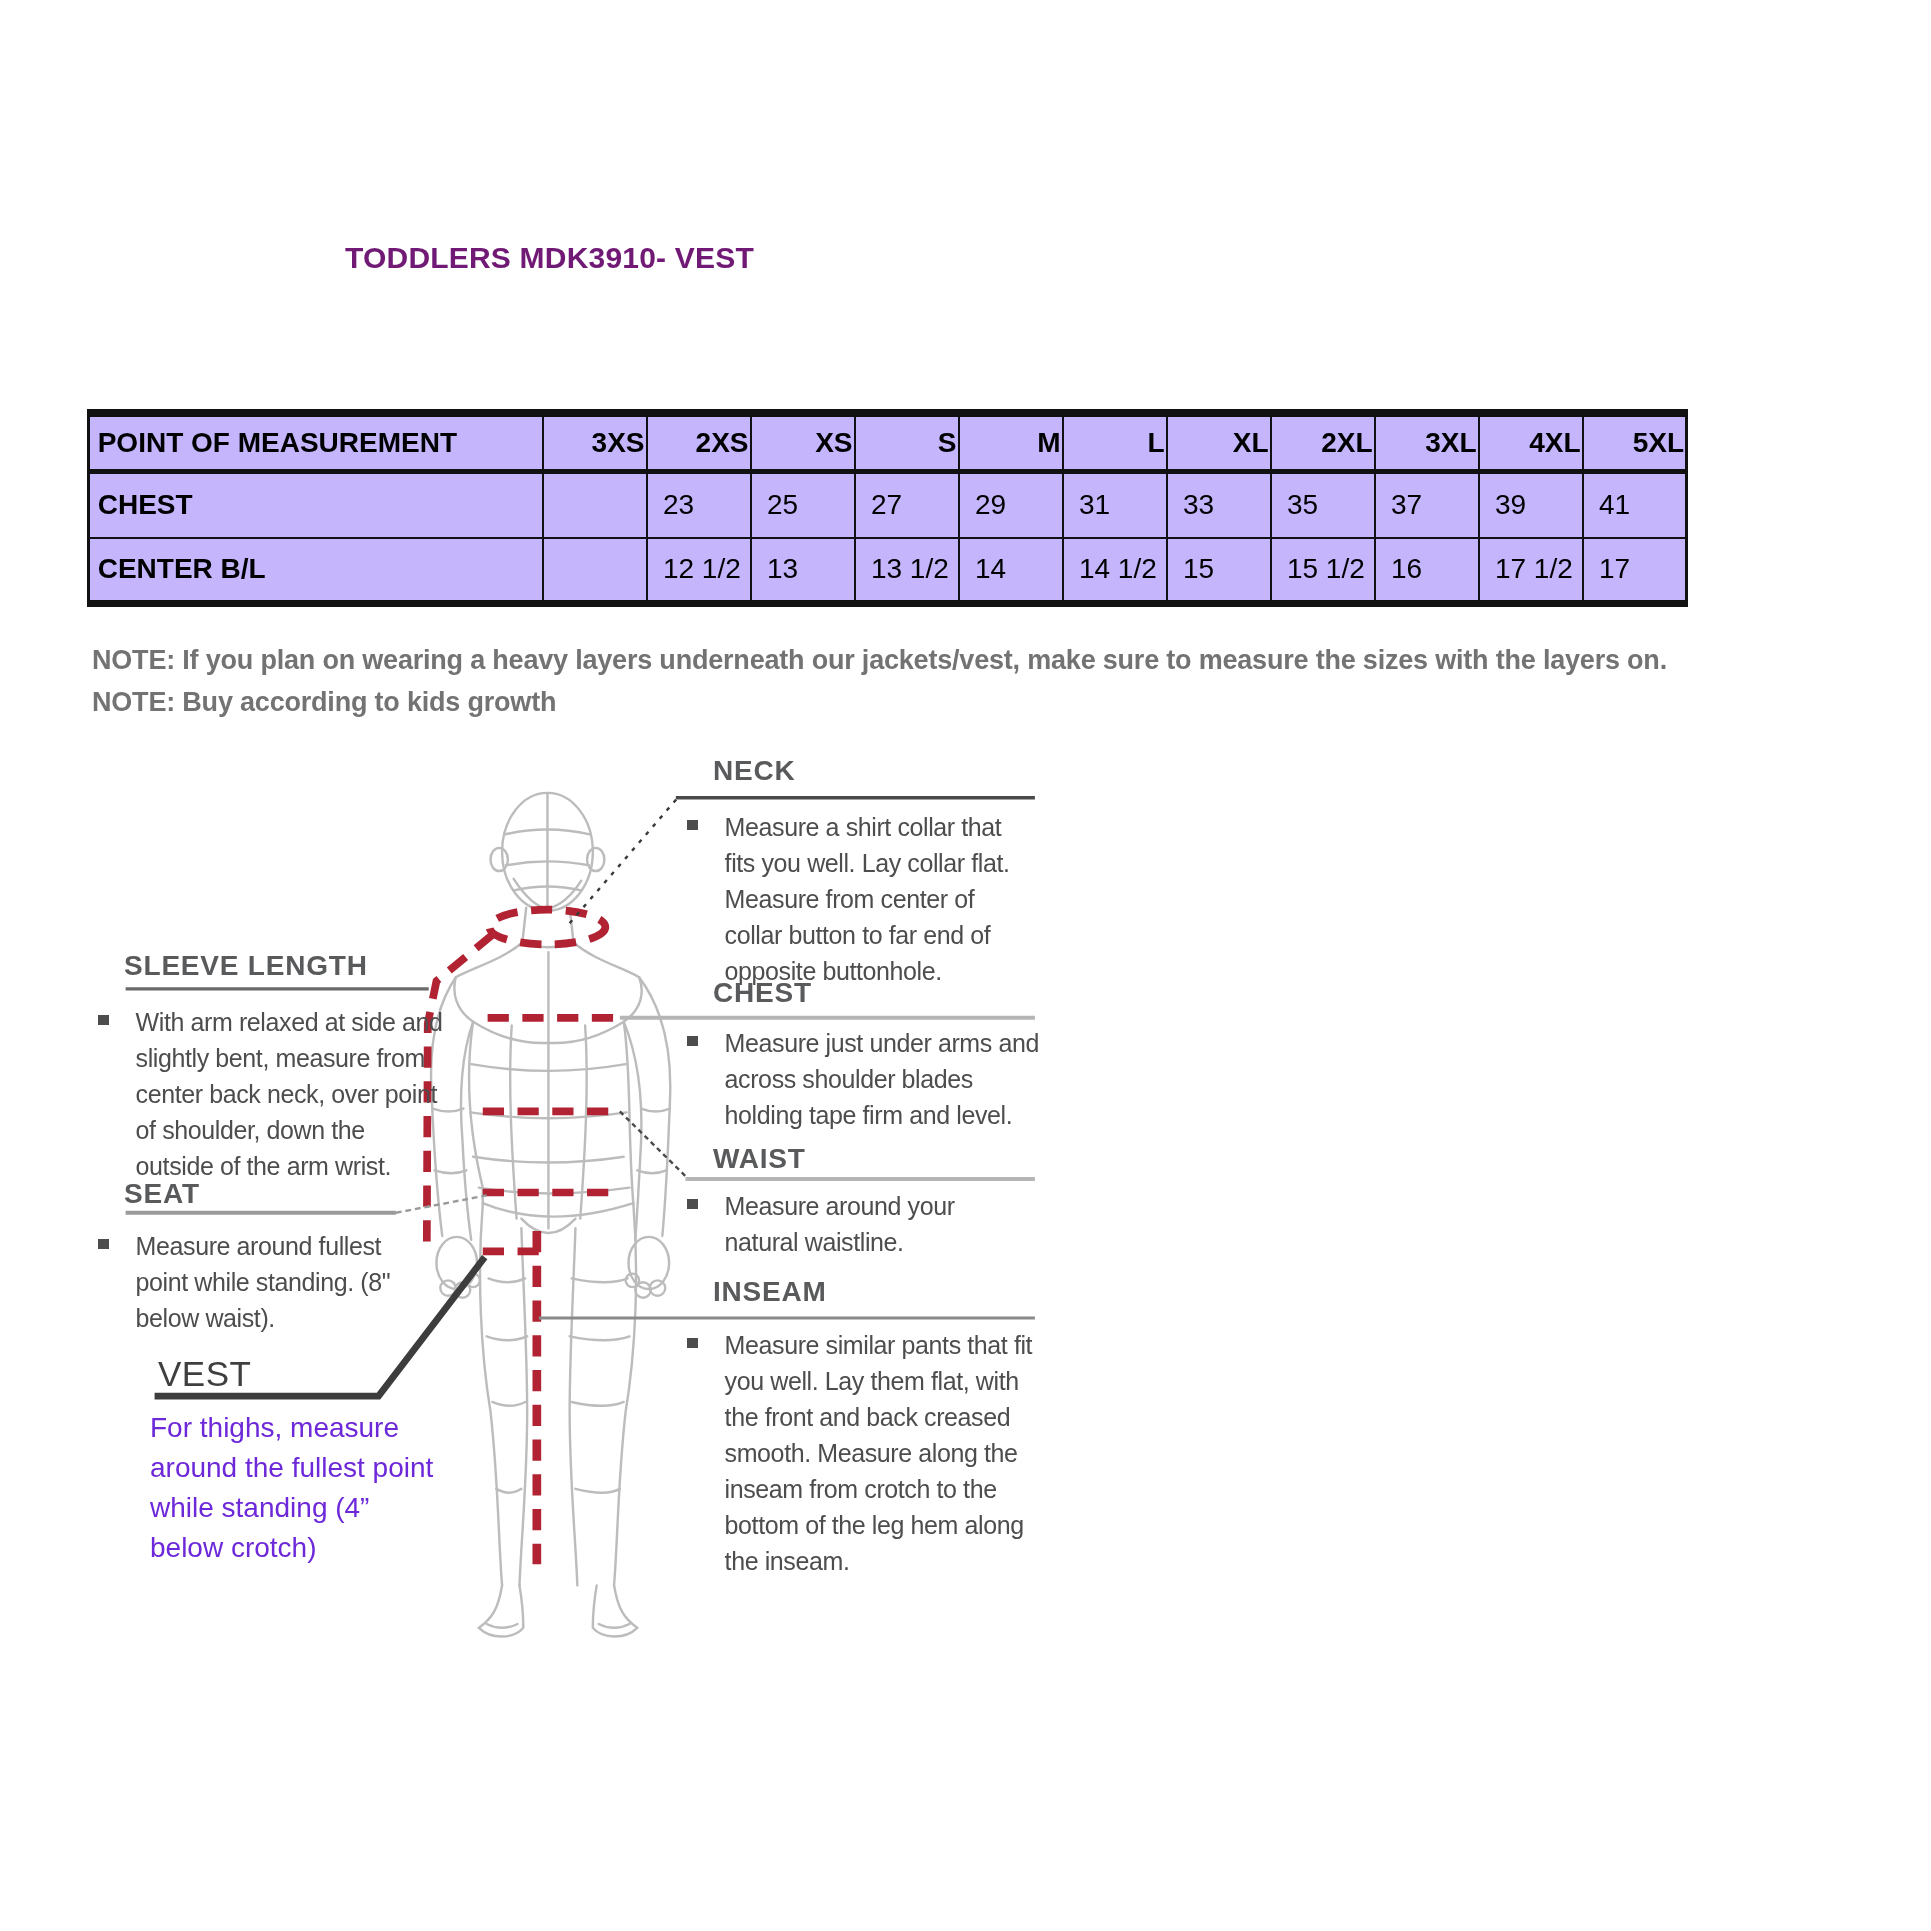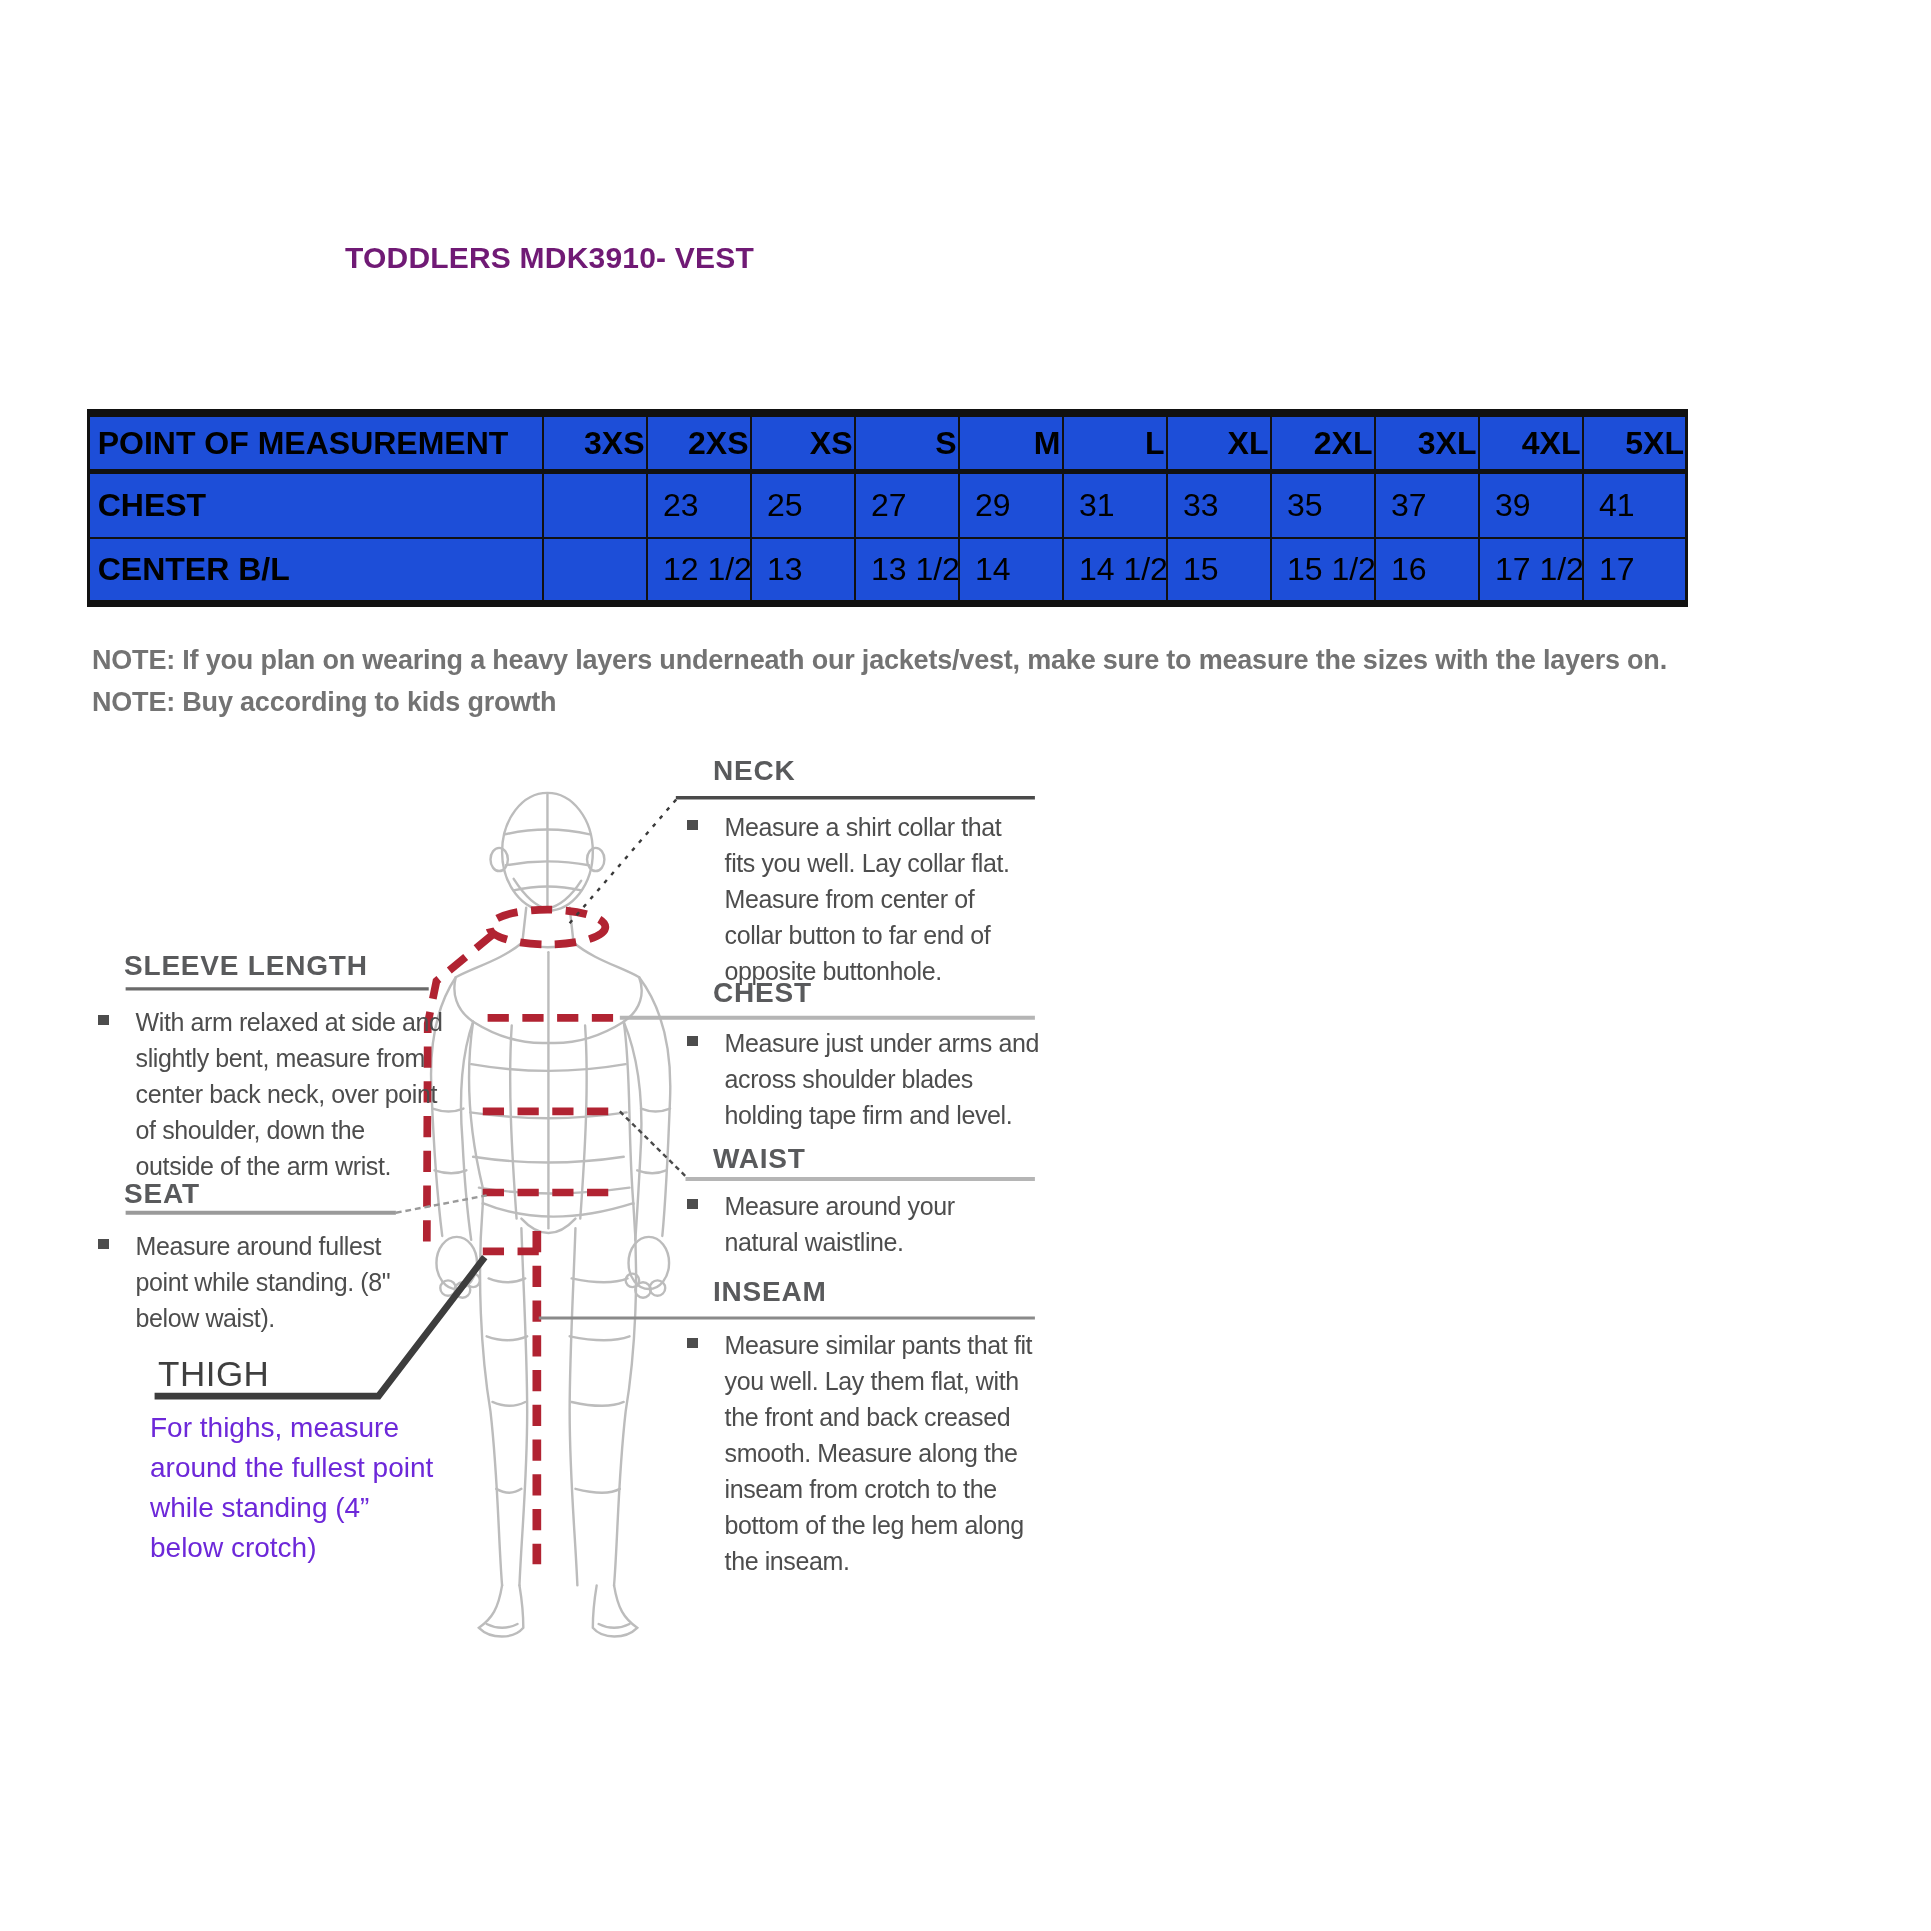--- a/index.html
+++ b/index.html
@@ -6,21 +6,21 @@
   body{
     width:1931px;height:1931px;position:relative;background:#ffffff;
     font-family:"Liberation Sans", sans-serif;color:#000;overflow:hidden;
   }
   
   .doc-title{position:absolute;left:345px;top:241px;font-size:30px;font-weight:bold;color:#701a75;letter-spacing:0.2px;}
   
   .size-table-wrap{position:absolute;left:87px;top:409px;width:1599px;}
   table.size-table{border-collapse:collapse;table-layout:fixed;width:100%;
     border:3.9px solid #111;border-top:8.7px solid #111;border-bottom:7.7px solid #111;}
-  table.size-table th, table.size-table td{border:2.9px solid #111;font-size:32px;overflow:hidden;white-space:nowrap;background:#1d4ed8;}
+  table.size-table th, table.size-table td{border:2.9px solid #111;font-size:28px;overflow:hidden;white-space:nowrap;background:#c4b5fd;}
   table.size-table thead th{height:50px;font-weight:bold;text-align:right;border-bottom:5.8px solid #111;}
   table.size-table thead th.pom{text-align:left;padding-left:7.7px;}
   table.size-table tbody tr{height:66px;}
   table.size-table td.rowlabel{font-weight:bold;text-align:left;padding-left:7.7px;}
   table.size-table td.val{font-weight:normal;text-align:left;padding-left:15.4px;}
   
   .note{position:absolute;left:92px;font-size:27px;font-weight:bold;color:#737373;letter-spacing:-0.2px;}
   
   .diagram-svg{position:absolute;left:77px;top:734px;width:966px;height:917px;}
   .h{position:absolute;font-size:28px;font-weight:bold;color:#595a5c;letter-spacing:0.8px;white-space:nowrap;}
@@ -208,21 +208,21 @@
   <span class="bullet"></span>
   <span class="tx">Measure around fullest point while standing. (8" below waist).</span>
 </div>
 
 <div class="h" style="left:713px;top:1143px">WAIST</div>
 <div class="tb" style="left:687px;top:1188px;width:319px">
   <span class="bullet"></span>
   <span class="tx">Measure around your natural waistline.</span>
 </div>
 
-<div class="h-thigh" style="left:158px;top:1354px">THIGH</div>
+<div class="h-thigh" style="left:158px;top:1354px">VEST</div>
 <div class="tb-thigh" style="left:150px;top:1408px;width:290px">For thighs, measure around the fullest point while standing (4” below crotch)</div>
 
 <div class="h" style="left:713px;top:1276px">INSEAM</div>
 <div class="tb" style="left:687px;top:1327px;width:359px">
   <span class="bullet"></span>
   <span class="tx">Measure similar pants that fit you well. Lay them flat, with the front and back creased smooth. Measure along the inseam from crotch to the bottom of the leg hem along the inseam.</span>
 </div>
 
 
 </body></html>

